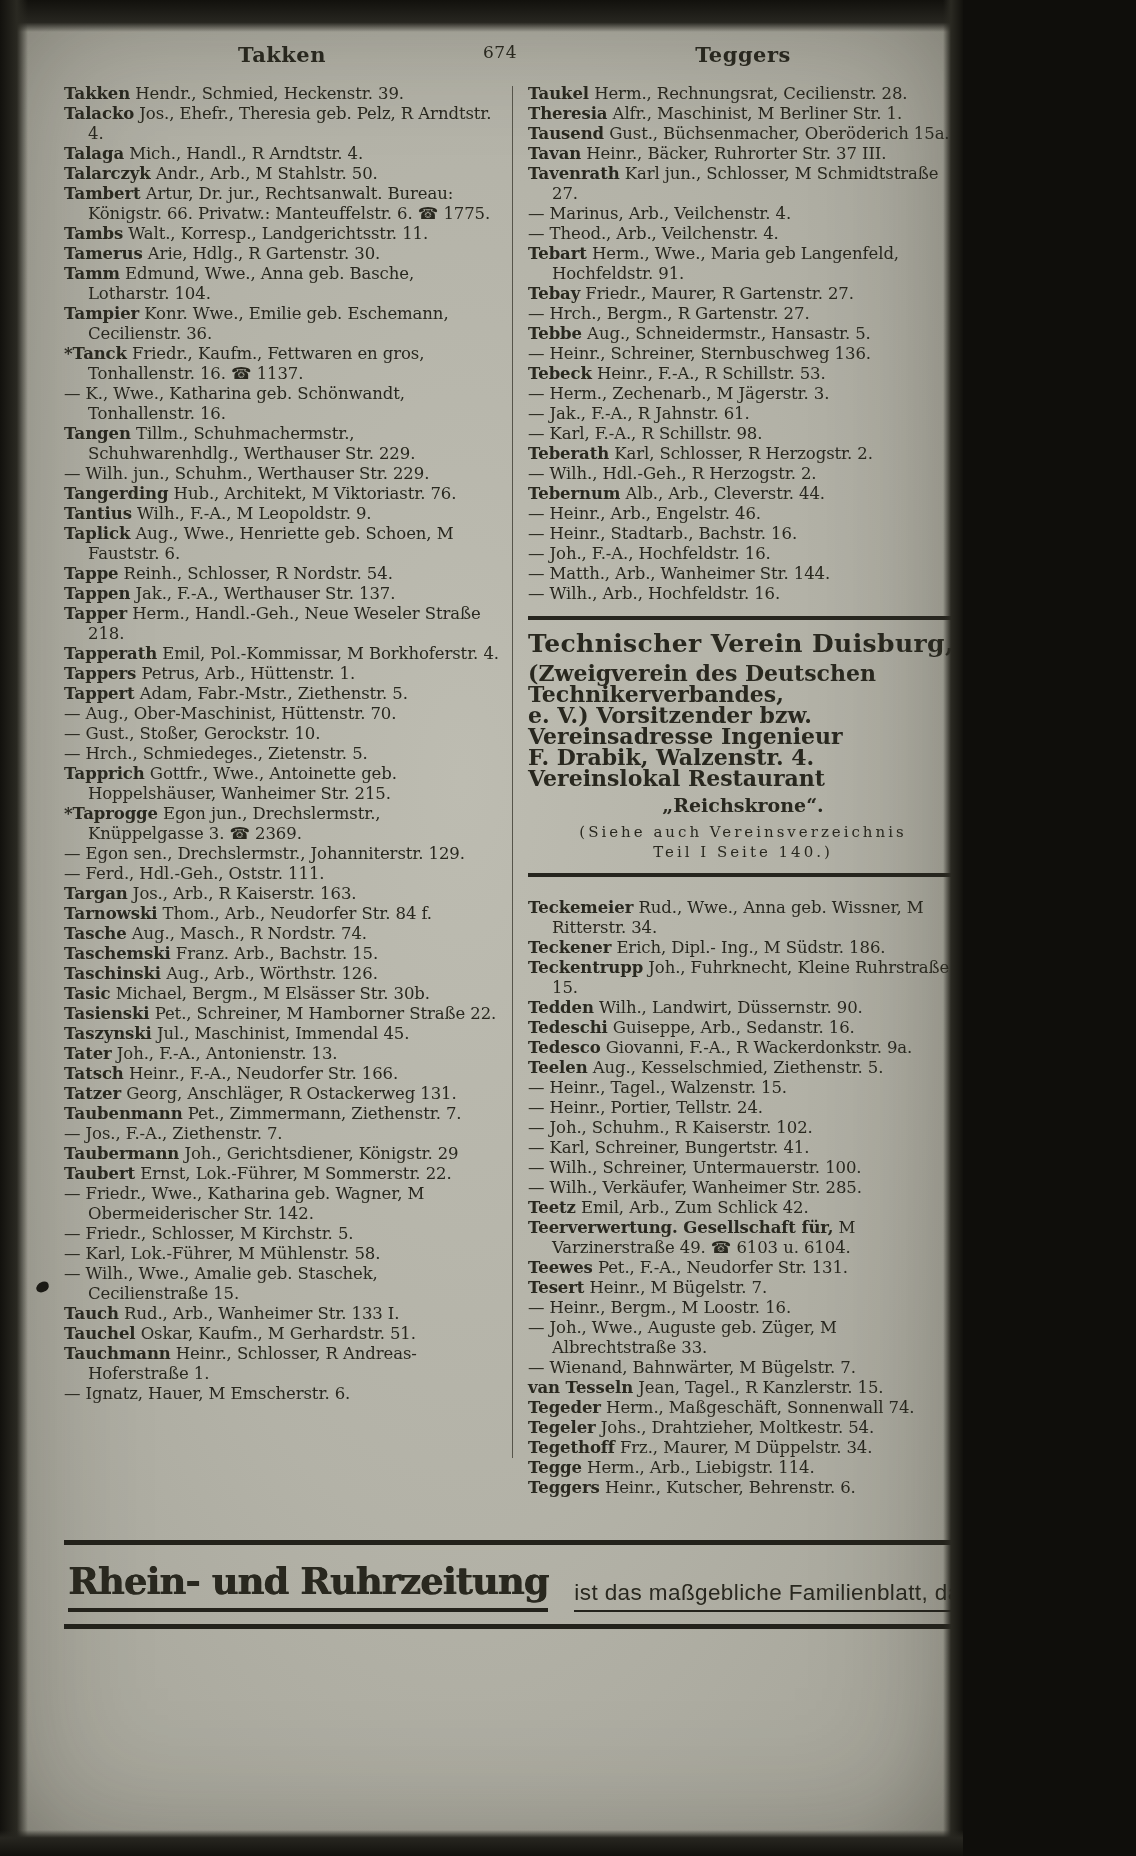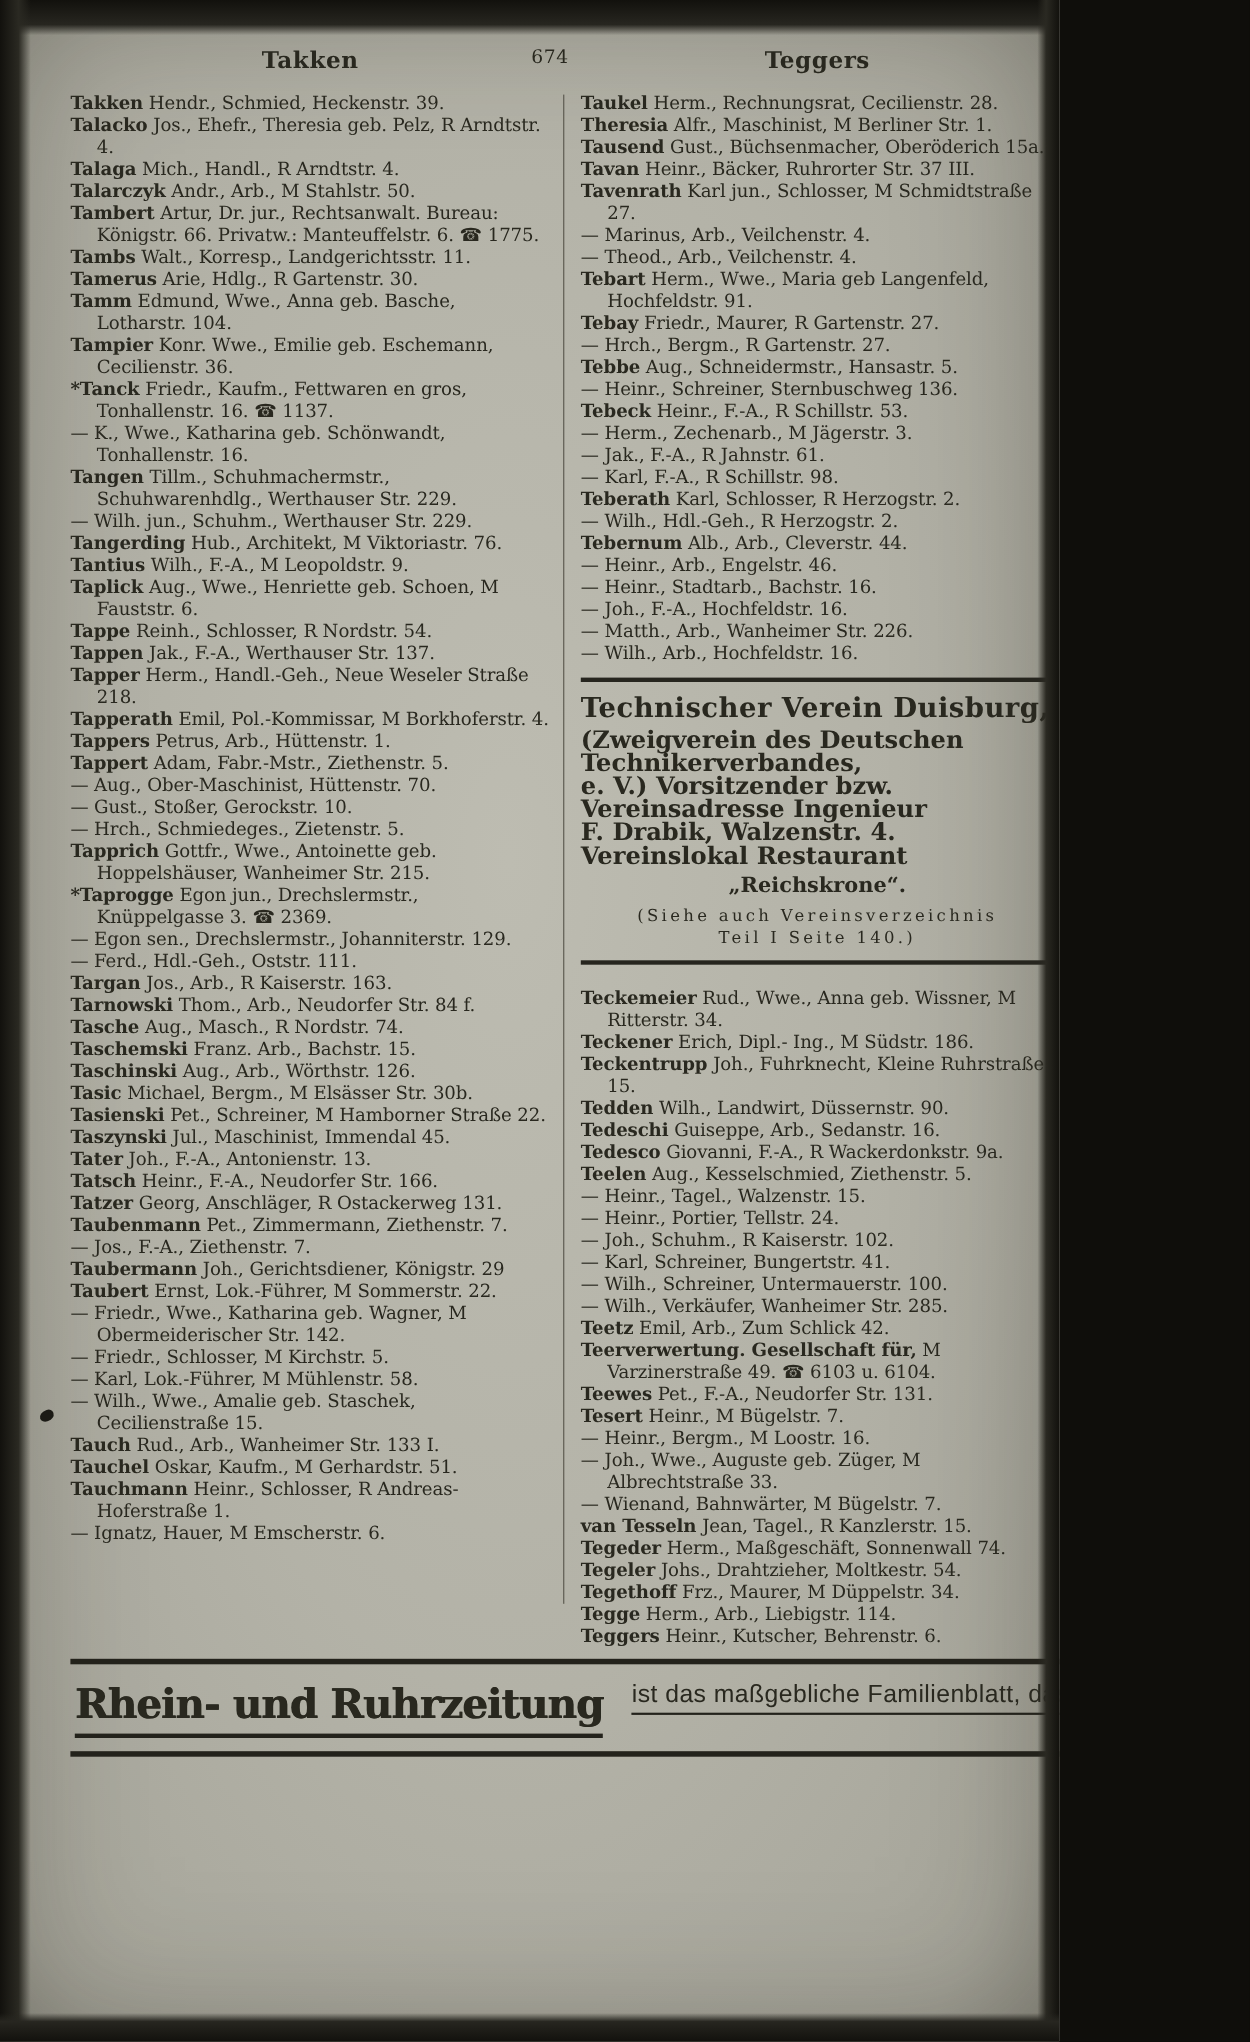--- a/index.html
+++ b/index.html
@@ -29,23 +29,23 @@
   .surname{font-weight:bold;}
 
   .notice{border-top:4px solid #26251e;border-bottom:4px solid #26251e;margin:12px 0 21px;padding:9px 0 11px;}
   .notice-title{font-weight:bold;font-size:25px;letter-spacing:.4px;line-height:30px;margin-bottom:4px;}
   .notice-line{font-weight:bold;font-size:22px;line-height:21px;}
   .notice-krone{font-weight:bold;font-size:19px;text-align:center;margin:5px 0 6px;}
   .notice-note{text-align:center;letter-spacing:3px;font-size:15px;line-height:20px;}
 
   .ink-smudge{position:absolute;left:36px;top:1282px;width:13px;height:10px;background:#1b1a15;border-radius:60% 40% 55% 45%;transform:rotate(-18deg);z-index:3;}
 
-  .ad{position:absolute;left:64px;top:1508px;width:1014px;z-index:2;
+  .ad{position:absolute;left:64px;top:1540px;width:1014px;z-index:2;
       border-top:5px solid #23221b;border-bottom:5px solid #23221b;
-      padding:14px 4px 12px;display:flex;align-items:flex-start;gap:26px;}
+      padding:14px 4px 12px;display:flex;align-items:flex-end;gap:26px;}
   .ad-brand{font-weight:bold;font-size:37px;letter-spacing:-1px;white-space:nowrap;
             border-bottom:4px solid #23221b;padding-bottom:5px;text-shadow:.6px 0 currentColor;}
   .ad-text{flex:1;display:flex;gap:8px;font-family:"Liberation Sans",sans-serif;font-size:22.5px;letter-spacing:.4px;}
   .ad-line{border-bottom:2px solid #23221b;padding-bottom:4px;white-space:nowrap;}
 </style>
 </head>
 <body>
 
 <div class="page">
 
@@ -132,21 +132,21 @@
           <p class="entry"><span class="surname">Tebeck</span><span> Heinr., F.-A., R Schillstr. 53.</span></p>
           <p class="entry"><span>— Herm., Zechenarb., M Jägerstr. 3.</span></p>
           <p class="entry"><span>— Jak., F.-A., R Jahnstr. 61.</span></p>
           <p class="entry"><span>— Karl, F.-A., R Schillstr. 98.</span></p>
           <p class="entry"><span class="surname">Teberath</span><span> Karl, Schlosser, R Herzogstr. 2.</span></p>
           <p class="entry"><span>— Wilh., Hdl.-Geh., R Herzogstr. 2.</span></p>
           <p class="entry"><span class="surname">Tebernum</span><span> Alb., Arb., Cleverstr. 44.</span></p>
           <p class="entry"><span>— Heinr., Arb., Engelstr. 46.</span></p>
           <p class="entry"><span>— Heinr., Stadtarb., Bachstr. 16.</span></p>
           <p class="entry"><span>— Joh., F.-A., Hochfeldstr. 16.</span></p>
-          <p class="entry"><span>— Matth., Arb., Wanheimer Str. 226.</span></p>
+          <p class="entry"><span>— Matth., Arb., Wanheimer Str. 144.</span></p>
           <p class="entry"><span>— Wilh., Arb., Hochfeldstr. 16.</span></p>
         </div>
       <div class="notice">
         <div class="notice-title">Technischer Verein Duisburg,</div>
         <div class="notice-line">(Zweigverein des Deutschen Technikerverbandes,</div>
         <div class="notice-line">e. V.) Vorsitzender bzw. Vereinsadresse Ingenieur</div>
         <div class="notice-line">F. Drabik, Walzenstr. 4. Vereinslokal Restaurant</div>
         <div class="notice-krone">„Reichskrone“.</div>
         <div class="notice-note">(Siehe auch Vereinsverzeichnis</div>
         <div class="notice-note">Teil I Seite 140.)</div>

